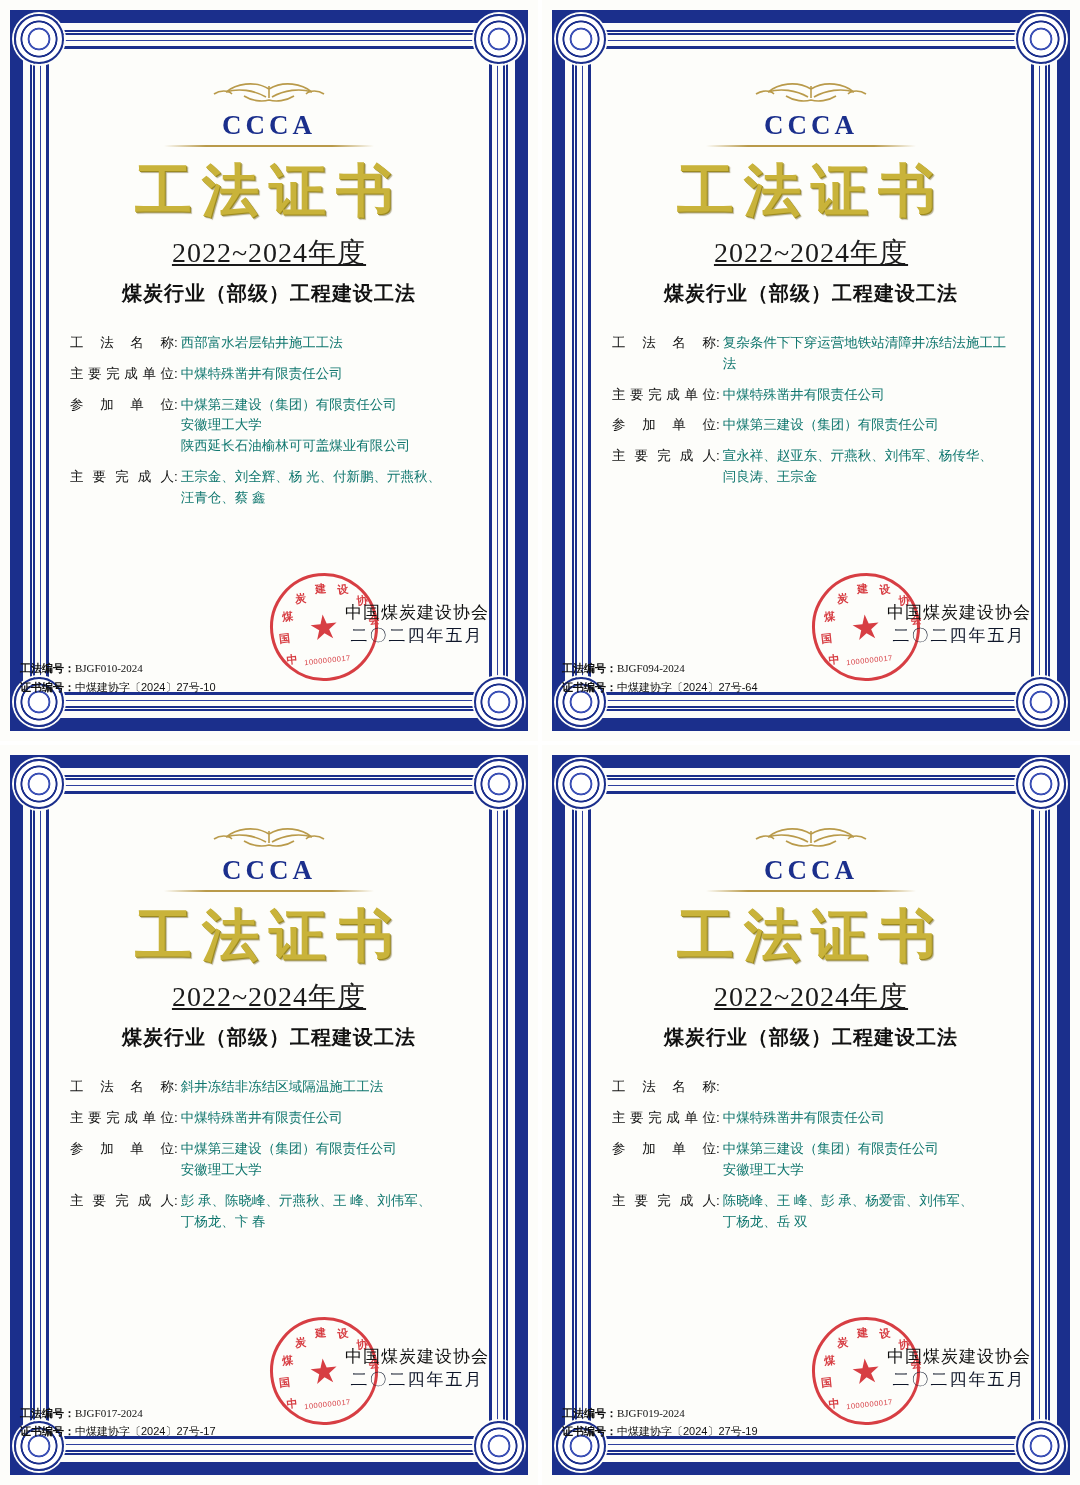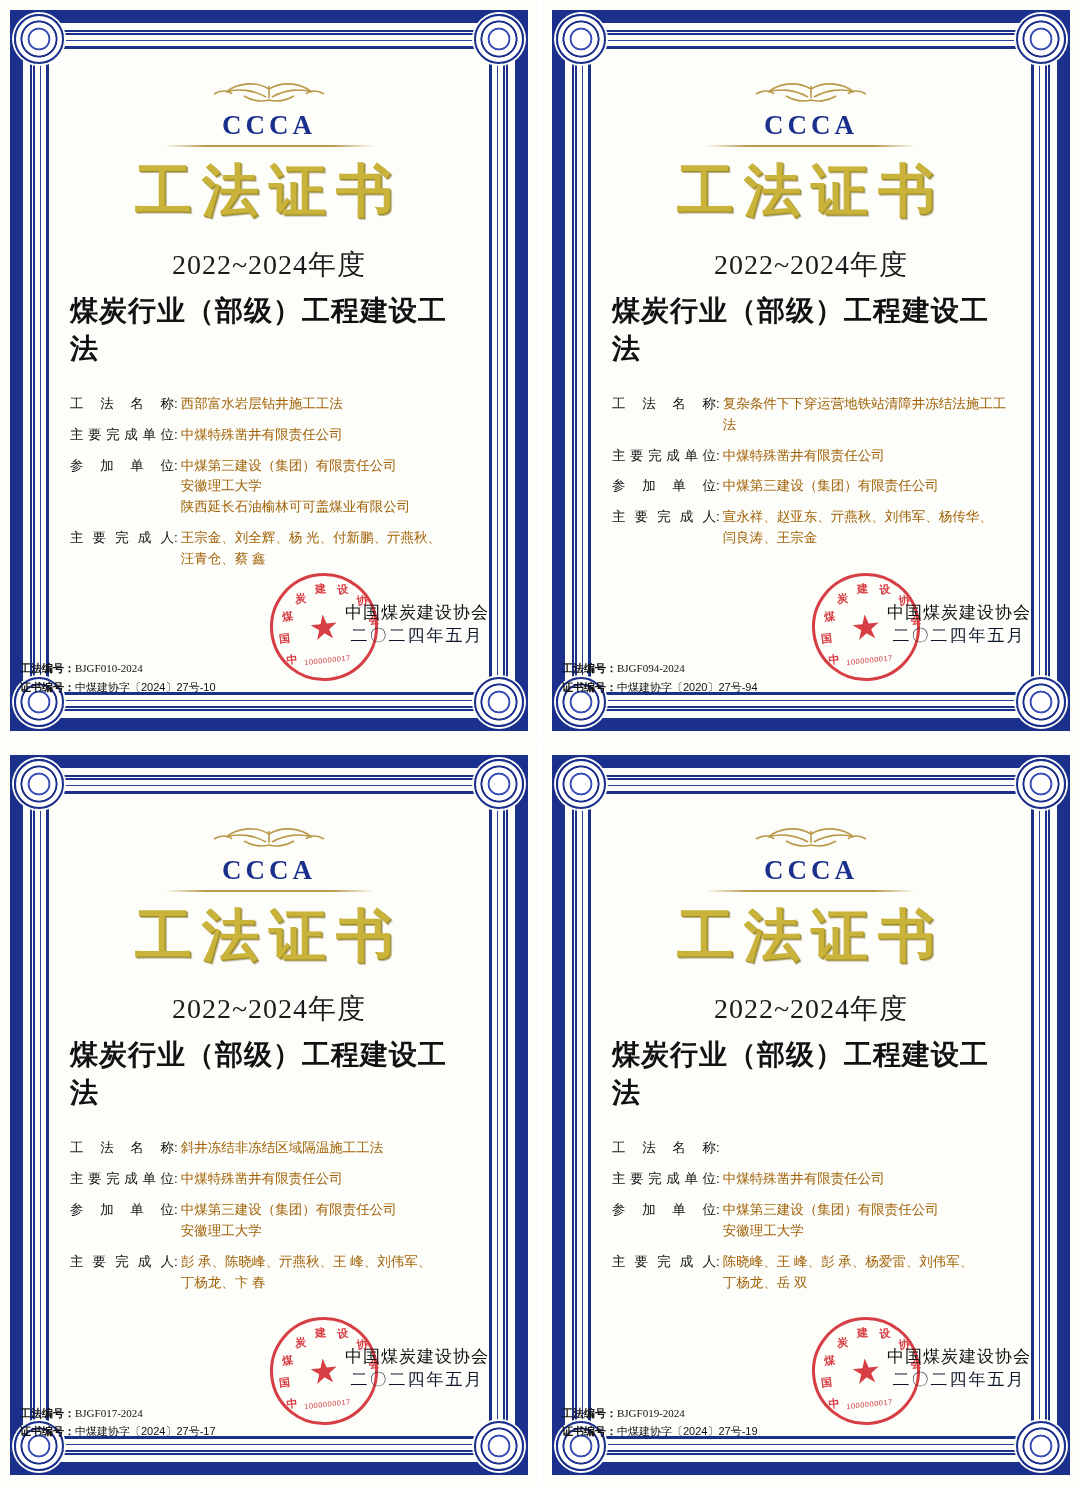--- a/index.html
+++ b/index.html
@@ -115,26 +115,27 @@
       2px 2px 1px rgba(90,75,10,.45);
     margin:6px 0 2px 0;
     line-height:1.1;
     white-space:nowrap;
   }
   .year{
     font-family:"Liberation Serif","DejaVu Serif",serif;
     font-size:28px;
     color:#1a1a1a;
     letter-spacing:1px;
-    margin-top:22px;
+    margin-top:10px;
+    text-decoration:underline;
   }
   .subtitle{
     font-family:"Liberation Serif","DejaVu Serif",serif;
     font-weight:bold;
-    font-size:28px;
+    font-size:20px;
     color:#111;
     letter-spacing:1px;
     margin-top:8px;
   }
   .fields{
     width:100%;
     margin-top:26px;
     font-size:13.5px;
     color:#111;
     line-height:1.55;
@@ -144,21 +145,21 @@
   .lbl{
     flex:0 0 auto;
     width:104px;
     text-align:justify;
     text-align-last:justify;
     font-size:13.5px;
     color:#111;
     white-space:nowrap;
   }
   .colon{flex:0 0 auto;padding:0 3px 0 0;}
-  .val{flex:1 1 auto;font-size:13.5px;color:#a16207;}
+  .val{flex:1 1 auto;font-size:13.5px;color:#0f766e;}
   .val .l2{display:block;}
   
   .sealblock{
     position:absolute;
     right:26px;bottom:42px;
     width:250px;height:120px;
   }
   .seal{
     position:absolute;
     left:8px;top:-6px;
@@ -371,21 +372,21 @@
           </div>
         </div>
       </div>
     </div>
 
     <div class="codes">
       <div>
         <span class="c-lbl">工法编号：</span><span class="mono">BJGF094-2024</span>
       </div>
       <div>
-        <span class="c-lbl">证书编号：</span><span>中煤建协字〔2020〕27号-94</span>
+        <span class="c-lbl">证书编号：</span><span>中煤建协字〔2024〕27号-64</span>
       </div>
     </div>
 
     <div class="sealblock">
       <div class="seal">
         <div class="ring-text">
           <span style="transform:rotate(-118deg) translate(0,-46px) rotate(118deg);">中</span>
           <span style="transform:rotate(-90deg) translate(0,-46px) rotate(90deg);">国</span>
           <span style="transform:rotate(-62deg) translate(0,-46px) rotate(62deg);">煤</span>
           <span style="transform:rotate(-34deg) translate(0,-46px) rotate(34deg);">炭</span>

